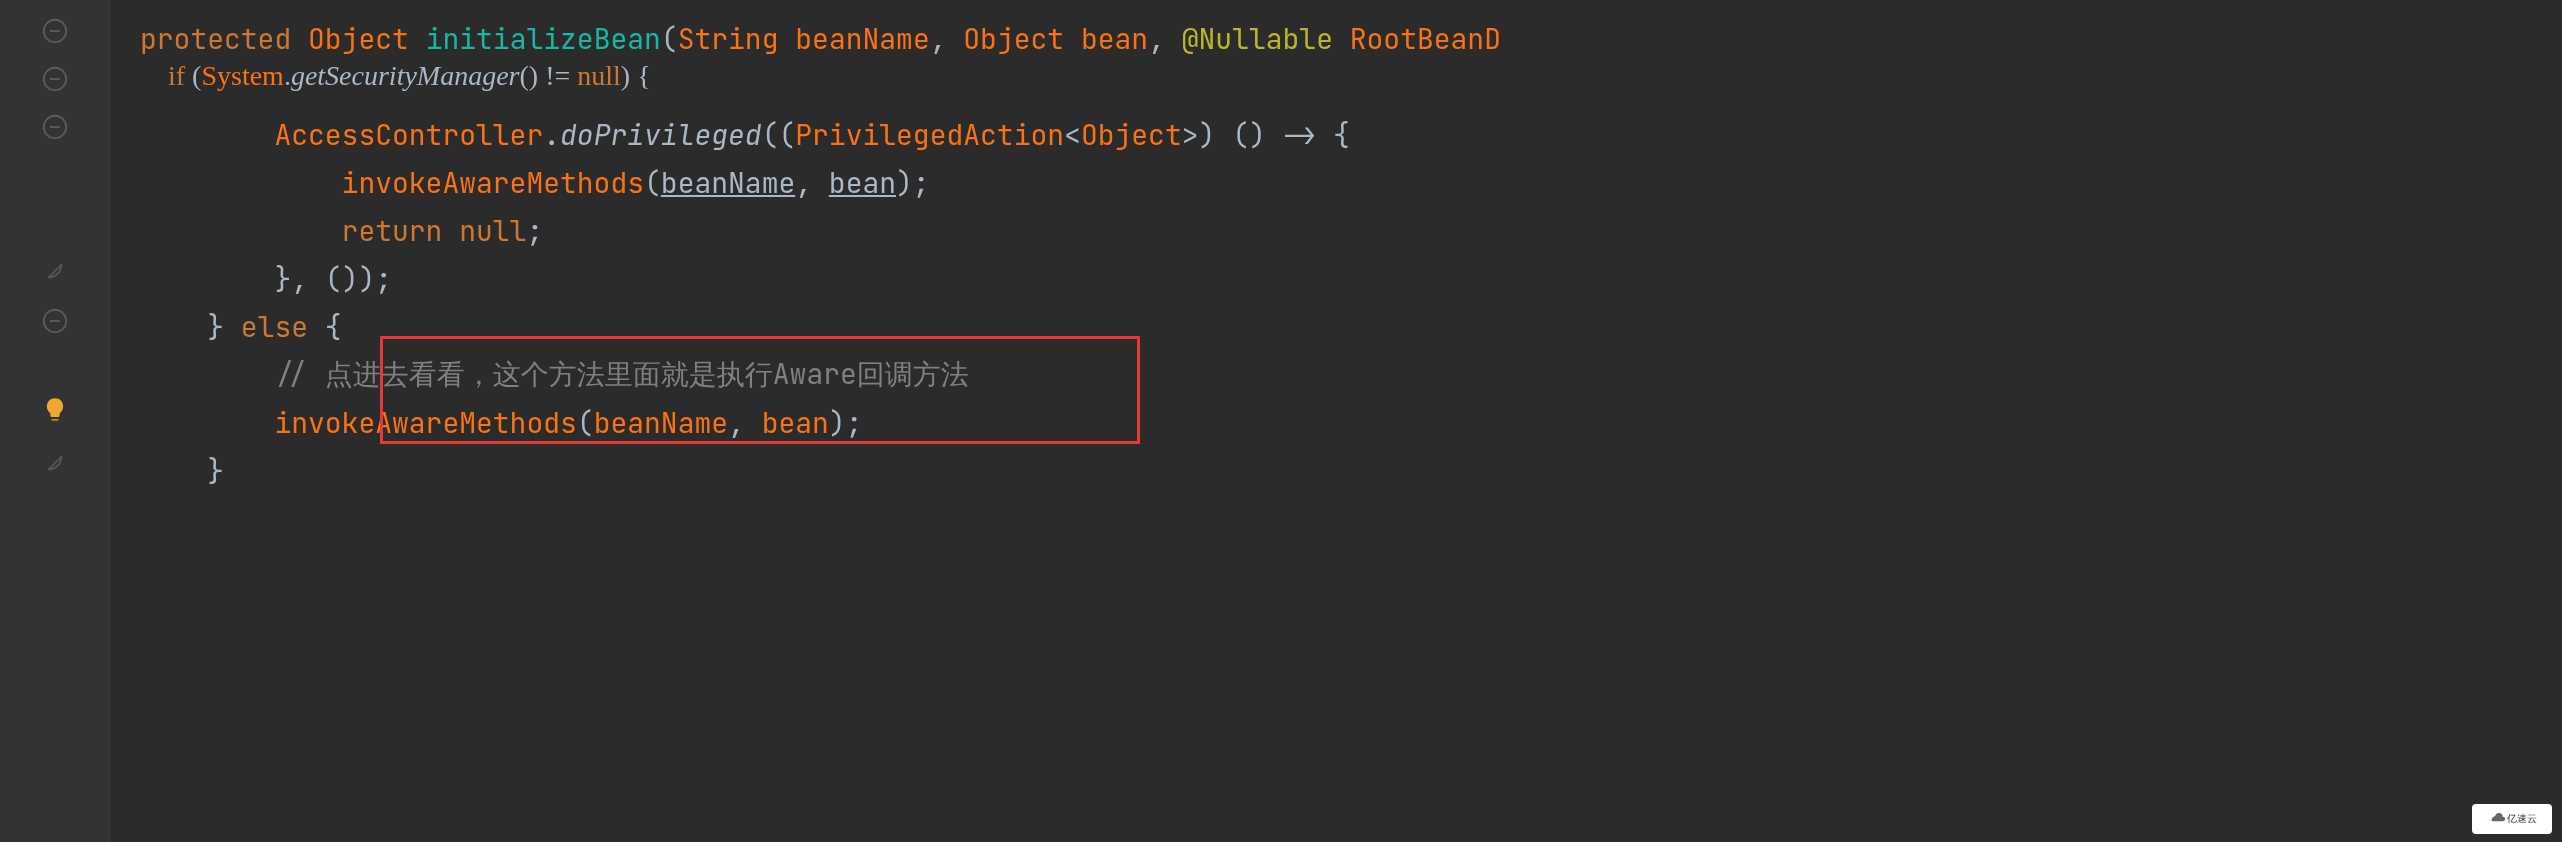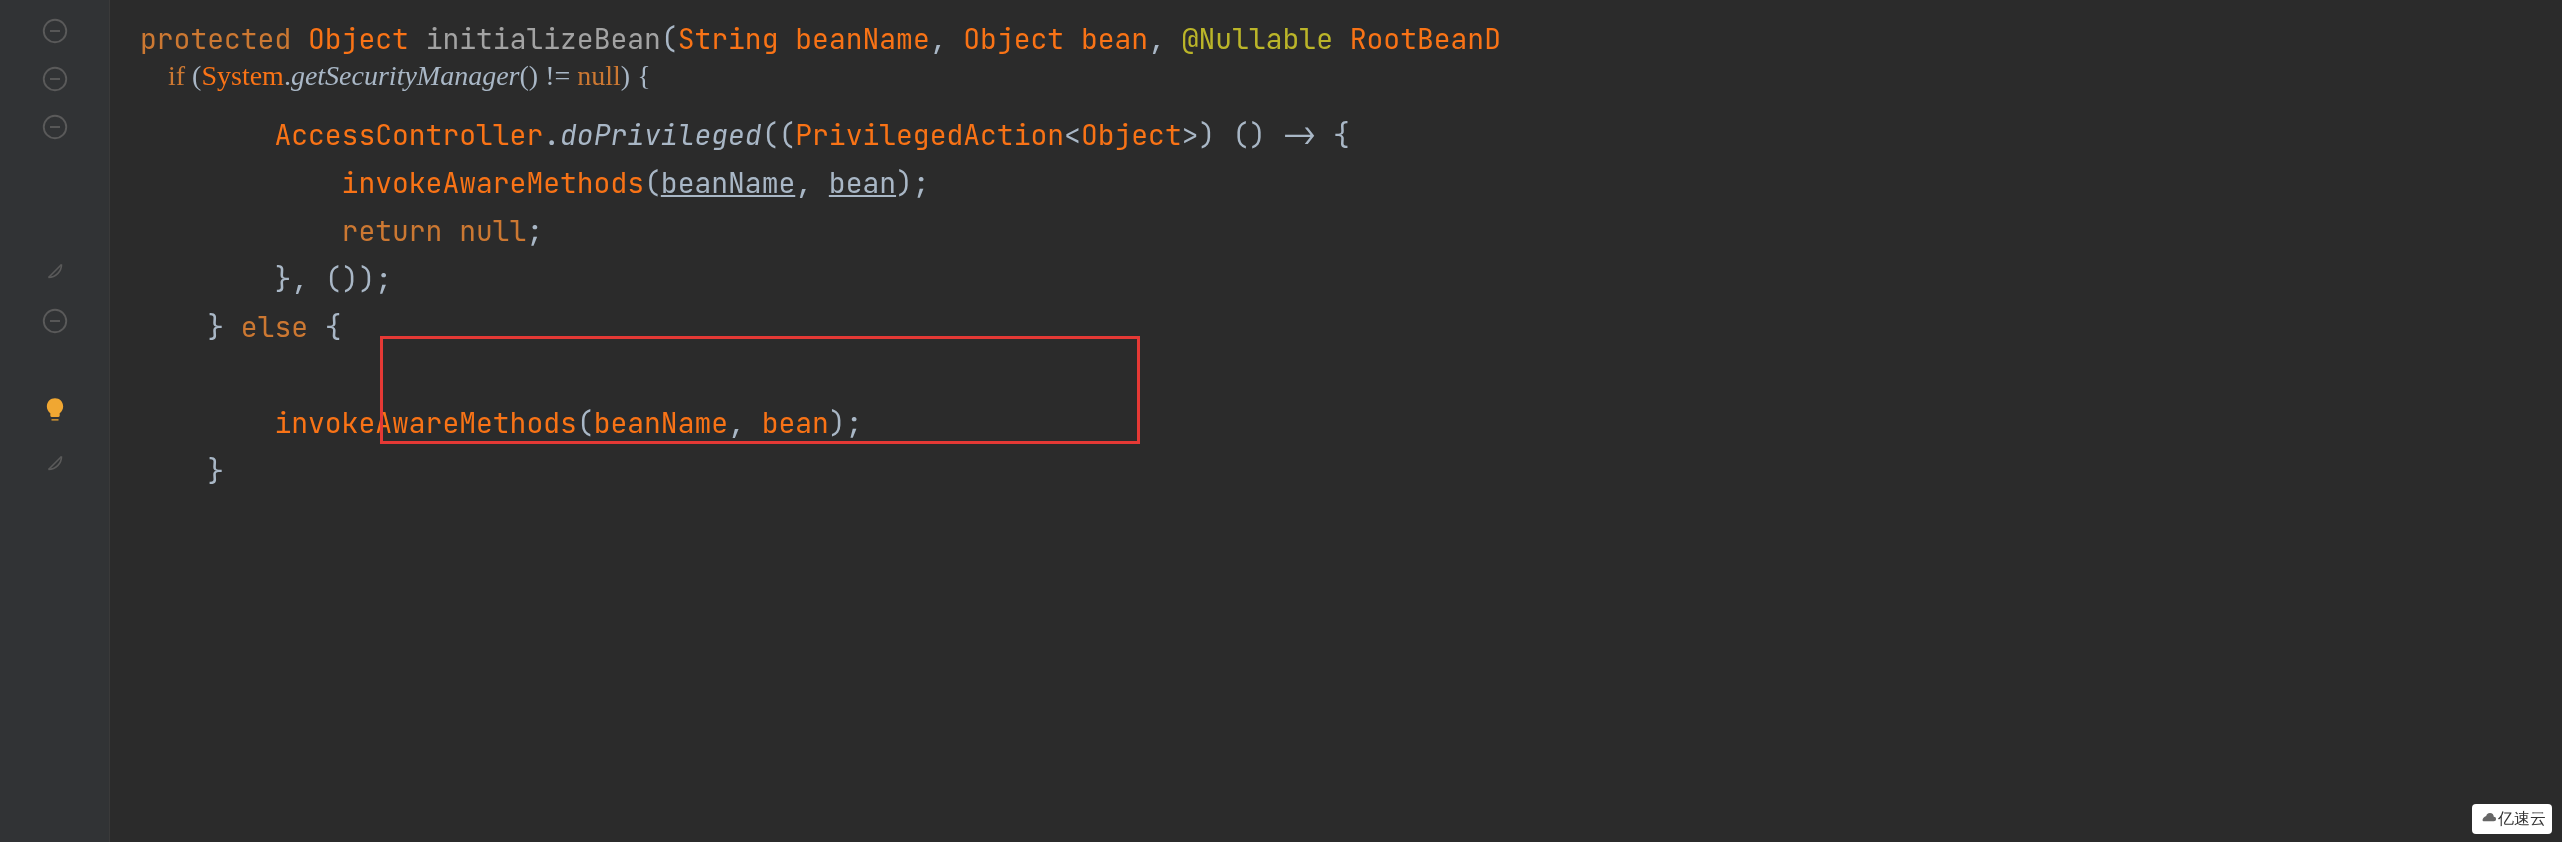--- a/index.html
+++ b/index.html
@@ -31,41 +31,41 @@
   .l4 { top: 158px; }
   .l5 { top: 206px; }
   .l6 { top: 254px; }
   .l7 { top: 302px; }
   .l8 { top: 350px; }
   .l9 { top: 398px; }
   .l10 { top: 446px; }
 
   .kw { color: #cc7832; }
   .id { color: #f97316; }
-  .mtd { color: #a3a3a3; }
+  .mtd { color: #14b8a6; }
   .it { font-style: italic; color: #a9b7c6; text-align: center; }
   .punc { color: #a9b7c6; }
   .cmt { color: #808080; }
   .ann { color: #bbb529; }
   .param-under { color: #a9b7c6; text-decoration: underline; text-decoration-color: #a9b7c6; }
 
   .highlight-box {
     position: absolute;
     left: 270px; top: 336px;
     width: 760px; height: 108px;
     border: 3px solid #e53935;
     pointer-events: none;
   }
 
   .watermark {
     position: absolute; right: 10px; bottom: 8px;
     width: 80px; height: 30px;
     background: #ffffff; border-radius: 4px;
     display: flex; align-items: center; justify-content: center;
-    color: #333; font-size: 16px; font-family: sans-serif;
+    color: #333; font-size: 10px; font-family: sans-serif;
   }
   .watermark svg { width: 18px; height: 18px; fill: #666; margin-right: 2px; }
 </style>
 </head>
 <body>
 
 <div class="gutter">
   <span class="gutter-icon fold-icon" style="top:16px;">
     <svg viewBox="0 0 24 24">
         <circle cx="12" cy="12" r="9"></circle>
@@ -118,21 +118,21 @@
   <div class="line l3"><span>        </span><span class="id">AccessController</span><span class="punc">.</span><span class="it">doPrivileged</span><span class="punc">(</span><span class="punc">(</span><span class="id">PrivilegedAction</span><span class="punc">&lt;</span><span class="id">Object</span><span class="punc">&gt;</span><span class="punc">)</span><span> </span><span class="punc">(</span><span class="punc">)</span><span> </span><span class="punc">-&gt;</span><span> </span><span class="punc">{</span></div>
 
   <div class="line l4"><span>            </span><span class="id">invokeAwareMethods</span><span class="punc">(</span><span class="param-under">beanName</span><span class="punc">, </span><span class="param-under">bean</span><span class="punc">)</span><span class="punc">;</span></div>
 
   <div class="line l5"><span>            </span><span class="kw">return</span><span> </span><span class="kw">null</span><span class="punc">;</span></div>
 
   <div class="line l6"><span>        </span><span class="punc">}</span><span class="punc">, </span><span class="punc">(</span><span class="punc">)</span><span class="punc">)</span><span class="punc">;</span></div>
 
   <div class="line l7"><span>    </span><span class="punc">}</span><span> </span><span class="kw">else</span><span> </span><span class="punc">{</span></div>
 
-  <div class="line l8"><span>        </span></div>
+  <div class="line l8"><span>        </span><span class="cmt">// 点进去看看，这个方法里面就是执行Aware回调方法</span></div>
 
   <div class="line l9"><span>        </span><span class="id">invokeAwareMethods</span><span class="punc">(</span><span class="id">beanName</span><span class="punc">, </span><span class="id">bean</span><span class="punc">)</span><span class="punc">;</span></div>
 
   <div class="line l10"><span>    </span><span class="punc">}</span></div>
 
   <div class="highlight-box"></div>
 </div>
 
 <div class="watermark">
   <svg viewBox="0 0 24 24">

